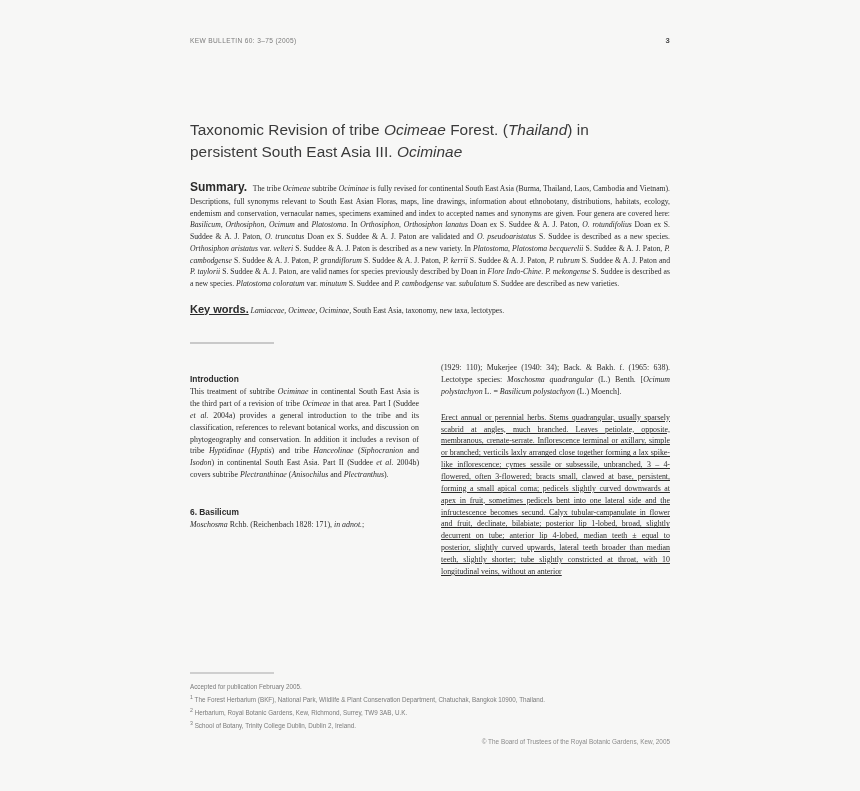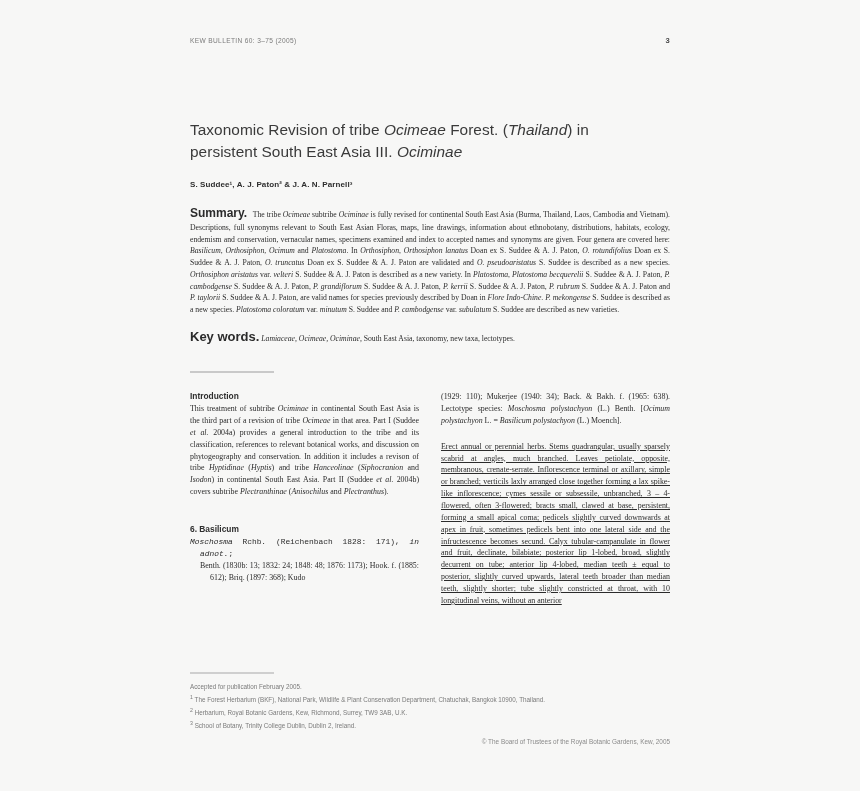--- a/index.html
+++ b/index.html
@@ -82,21 +82,22 @@
   }
   .abstract i { font-style: italic; }
   .keywords {
     margin-top: 11px;
     font-size: 7.7px;
     line-height: 1.5;
   }
   .keywords .lead {
     font-family: "Liberation Sans", sans-serif;
     font-weight: bold;
-    font-size: 13px;
+    font-size: 11px;
+    text-decoration: underline;
   }
   .keywords i { font-style: italic; }
 
   
   .short-rule {
     width: 84px;
     height: 2px;
     background: #c9c9c9;
     margin-top: 25px;
   }
@@ -106,37 +107,36 @@
     margin-top: 18px;
     display: flex;
     gap: 22px;
   }
   .col { width: 229px; }
   .sec-head {
     font-family: "Liberation Sans", sans-serif;
     font-size: 8.4px;
     font-weight: bold;
     color: #2e2e2e;
-    margin: 0 0 2px 0;
+    margin: 12px 0 2px 0;
   }
   .sec-head.spaced { margin-top: 26px; }
   p.body {
     margin: 0;
     font-size: 7.9px;
     line-height: 1.5;
     text-align: justify;
     color: #2b2b2b;
   }
   p.body i { font-style: italic; }
   p.body b { font-weight: bold; }
   p.gap { margin-top: 11px; text-decoration: underline; }
   p.hang {
     padding-left: 10px;
     text-indent: -10px;
-    font-family: Liberation Mono, monospace;
   }
   p.hang2 {
     padding-left: 20px;
     text-indent: -10px;
   }
 
   
   .foot-rule {
     position: absolute;
     left: 190px;
@@ -177,21 +177,20 @@
     <div class="running-head">
       <span>KEW BULLETIN 60: 3–75 (2005)</span>
       <span class="folio">3</span>
     </div>
 
     <div class="title-block">
       <h1 class="doc-title">
         <span>Taxonomic Revision of tribe </span><i>Ocimeae</i><span> Forest. (</span><i>Thailand</i><span>) in</span><br>
         <span>persistent South East Asia III.  </span><i>Ociminae</i>
       </h1>
-      <div class="authors">S. Suddee¹, A. J. Paton² &amp; J. A. N. Parnell³</div>
     </div>
 
     <div class="abstract">
       <span class="lead">Summary.</span>
       <span>&nbsp; The tribe <i>Ocimeae</i> subtribe <i>Ociminae</i> is fully revised for continental South East Asia (Burma, Thailand, Laos, Cambodia and Vietnam). Descriptions, full synonyms relevant to South East Asian Floras, maps, line drawings, information about ethnobotany, distributions, habitats, ecology, endemism and conservation, vernacular names, specimens examined and index to accepted names and synonyms are given. Four genera are covered here: <i>Basilicum</i>, <i>Orthosiphon</i>, <i>Ocimum</i> and <i>Platostoma</i>. In <i>Orthosiphon</i>, <i>Orthosiphon lanatus</i> Doan ex S. Suddee &amp; A. J. Paton, <i>O. rotundifolius</i> Doan ex S. Suddee &amp; A. J. Paton, <i>O. truncatus</i> Doan ex S. Suddee &amp; A. J. Paton are validated and <i>O. pseudoaristatus</i> S. Suddee is described as a new species. <i>Orthosiphon aristatus</i> var. <i>velteri</i> S. Suddee &amp; A. J. Paton is described as a new variety. In <i>Platostoma</i>, <i>Platostoma becquerelii</i> S. Suddee &amp; A. J. Paton, <i>P. cambodgense</i> S. Suddee &amp; A. J. Paton, <i>P. grandiflorum</i> S. Suddee &amp; A. J. Paton, <i>P. kerrii</i> S. Suddee &amp; A. J. Paton, <i>P. rubrum</i> S. Suddee &amp; A. J. Paton and <i>P. taylorii</i> S. Suddee &amp; A. J. Paton, are valid names for species previously described by Doan in <i>Flore Indo-Chine</i>. <i>P. mekongense</i> S. Suddee is described as a new species. <i>Platostoma coloratum</i> var. <i>minutum</i> S. Suddee and <i>P. cambodgense</i> var. <i>subulatum</i> S. Suddee are described as new varieties.</span>
     </div>
 
     <div class="keywords">
       <span class="lead">Key words.</span>
       <i>Lamiaceae, Ocimeae, Ociminae,</i><span> South East Asia, taxonomy, new taxa, lectotypes.</span>
@@ -200,25 +199,24 @@
     <div class="short-rule"></div>
 
     <div class="columns">
 
       <div class="col">
         <h2 class="sec-head">Introduction</h2>
         <p class="body">This treatment of subtribe <i>Ociminae</i> in continental South East Asia is the third part of a revision of tribe <i>Ocimeae</i> in that area. Part I (Suddee <i>et al.</i> 2004a) provides a general introduction to the tribe and its classification, references to relevant botanical works, and discussion on phytogeography and conservation. In addition it includes a revison of tribe <i>Hyptidinae</i> (<i>Hyptis</i>) and tribe <i>Hanceolinae</i> (<i>Siphocranion</i> and <i>Isodon</i>) in continental South East Asia. Part II (Suddee <i>et al.</i> 2004b) covers subtribe <i>Plectranthinae</i> (<i>Anisochilus</i> and <i>Plectranthus</i>).</p>
 
         <h2 class="sec-head spaced">6. Basilicum</h2>
         <p class="body hang"><i>Moschosma</i> Rchb. (Reichenbach 1828: 171), <i>in adnot.</i>;</p>
-        <p class="body hang2">Benth. (1830b: 13; 1832: 24; 1848: 48; 1876: 1173); Hook. f. (1885: 612); Briq. (1897: 368); Kudo</p>
       </div>
 
       <div class="col">
-        <p class="body">(1929: 110); Mukerjee (1940: 34); Back. &amp; Bakh. f. (1965: 638). Lectotype species: <i>Moschosma polystachyon</i> (L.) Benth. [<i>Ocimum polystachyon</i> L. = <i>Basilicum polystachyon</i> (L.) Moench].</p>
+        <p class="body">(1929: 110); Mukerjee (1940: 34); Back. &amp; Bakh. f. (1965: 638). Lectotype species: <i>Moschosma quadrangular</i> (L.) Benth. [<i>Ocimum polystachyon</i> L. = <i>Basilicum polystachyon</i> (L.) Moench].</p>
         <p class="body gap" style="margin-top:14px;">Erect annual or perennial herbs. Stems quadrangular, usually sparsely scabrid at angles, much branched. Leaves petiolate, opposite, membranous, crenate-serrate. Inflorescence terminal or axillary, simple or branched; verticils laxly arranged close together forming a lax spike-like inflorescence; cymes sessile or subsessile, unbranched, 3 – 4-flowered, often 3-flowered; bracts small, clawed at base, persistent, forming a small apical coma; pedicels slightly curved downwards at apex in fruit, sometimes pedicels bent into one lateral side and the infructescence becomes secund. Calyx tubular-campanulate in flower and fruit, declinate, bilabiate; posterior lip 1-lobed, broad, slightly decurrent on tube; anterior lip 4-lobed, median teeth ± equal to posterior, slightly curved upwards, lateral teeth broader than median teeth, slightly shorter; tube slightly constricted at throat, with 10 longitudinal veins, without an anterior</p>
       </div>
 
     </div>
   </div>
 
   <div class="foot-rule"></div>
 
   <div class="footnotes">
     <div>Accepted for publication February 2005.</div>

